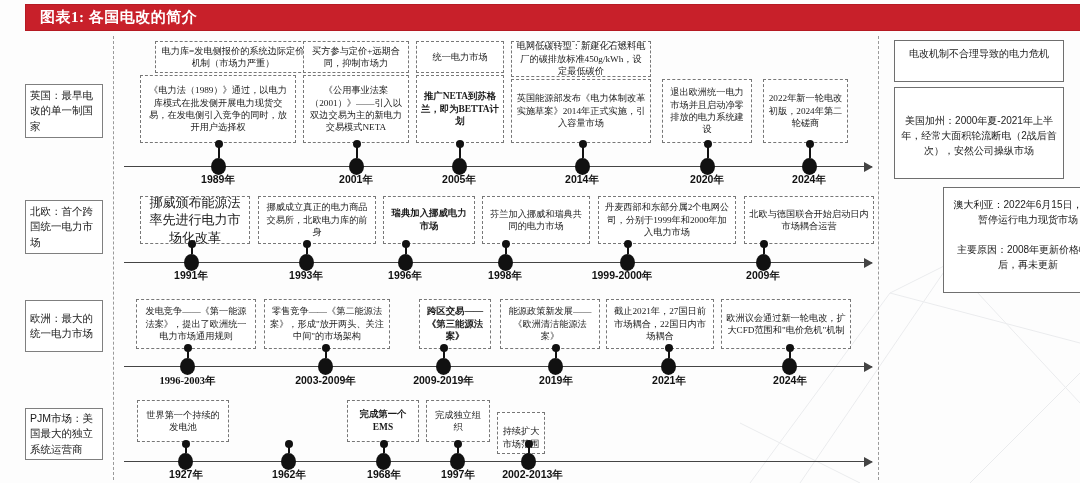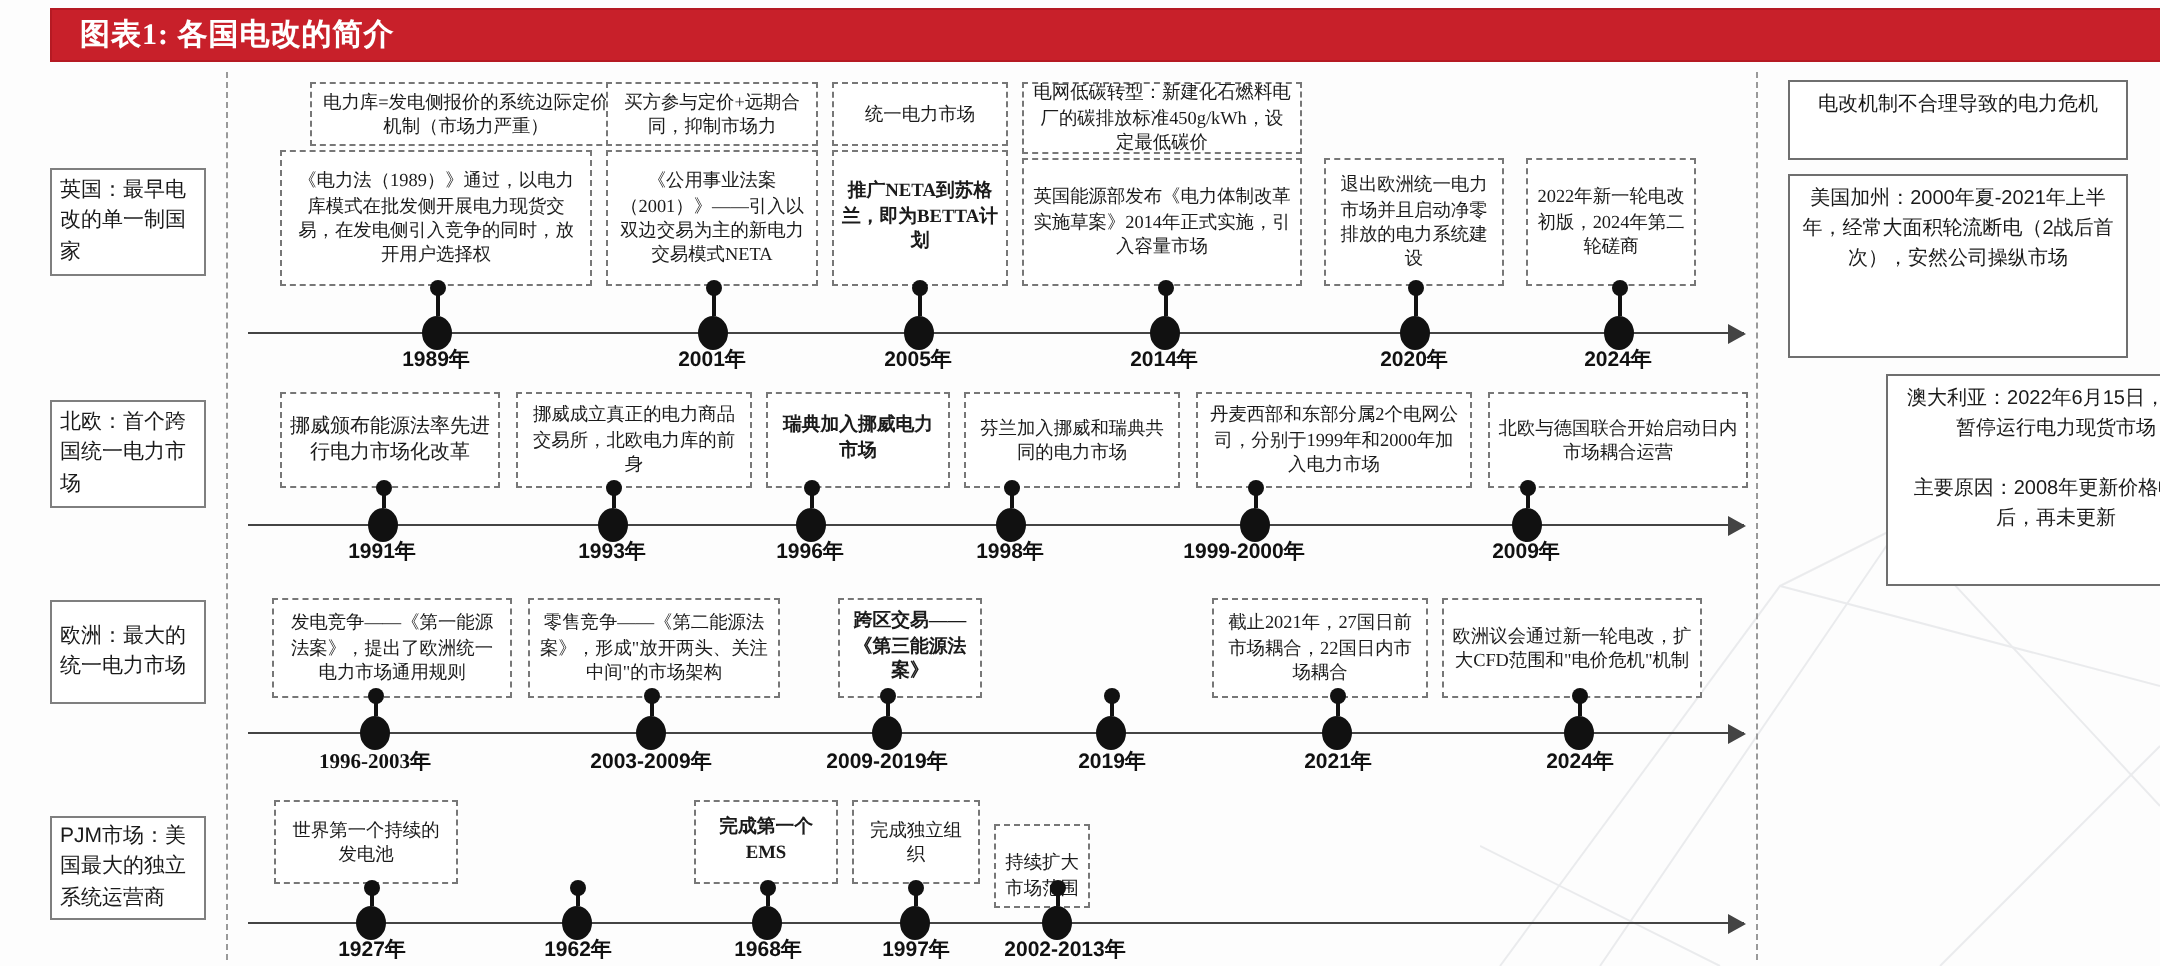--- a/index.html
+++ b/index.html
@@ -94,22 +94,22 @@
   .card .txt { width: 100%; }
   .card.bold { font-weight: 700; }
   
   .sidebox {
     position: absolute;
     border: 1.6px solid #6f6f6f;
     background: #fff;
     text-align: center;
     font-family: "Liberation Sans","DejaVu Sans",sans-serif;
     font-size: 10px; line-height: 1.5; color: #1a1a1a;
-    display: flex; align-items: flex-start; justify-content: center;
-    padding: 4px 6px;
+    display: flex; align-items: flex-end; justify-content: center;
+    padding: 20px 6px;
   }
   .sidebox .txt { width: 100%; white-space: pre-line; }
 </style>
 </head>
 <body>
 
 <div id="page">
 
   <svg id="watermark" viewBox="0 0 340 230">
     <g stroke="#c9ccd2" stroke-width="1" fill="none">
@@ -208,21 +208,21 @@
 
   <div class="yearlbl" style="left:178px; top:173px; width:80px;">1989年</div>
   <div class="yearlbl" style="left:316px; top:173px; width:80px;">2001年</div>
   <div class="yearlbl" style="left:419px; top:173px; width:80px;">2005年</div>
   <div class="yearlbl" style="left:542px; top:173px; width:80px;">2014年</div>
   <div class="yearlbl" style="left:667px; top:173px; width:80px;">2020年</div>
   <div class="yearlbl" style="left:769px; top:173px; width:80px;">2024年</div>
 
   <div class="axis" style="left:124px; top:262px; width:748px;"></div>
 
-  <div class="card" style="left:140px; top:196px; width:110px; height:48px; font-size:10px;">
+  <div class="card" style="left:140px; top:196px; width:110px; height:48px; font-size:13px;">
     <span class="txt">挪威颁布能源法率先进行电力市场化改革</span>
     </div>
   <div class="card" style="left:258px; top:196px; width:118px; height:48px; font-size:9.2px;">
     <span class="txt">挪威成立真正的电力商品交易所，北欧电力库的前身</span>
     </div>
   <div class="card bold" style="left:383px; top:196px; width:92px; height:48px; font-size:9.4px;">
     <span class="txt">瑞典加入挪威电力市场</span>
     </div>
   <div class="card" style="left:482px; top:196px; width:108px; height:48px; font-size:9.2px;">
     <span class="txt">芬兰加入挪威和瑞典共同的电力市场</span>
@@ -276,20 +276,23 @@
 
   <div class="card" style="left:136px; top:299px; width:120px; height:50px; font-size:9.2px;">
     <span class="txt">发电竞争——《第一能源法案》，提出了欧洲统一电力市场通用规则</span>
     </div>
   <div class="card" style="left:264px; top:299px; width:126px; height:50px; font-size:9.2px;">
     <span class="txt">零售竞争——《第二能源法案》，形成"放开两头、关注中间"的市场架构</span>
     </div>
   <div class="card bold" style="left:419px; top:299px; width:72px; height:50px; font-size:9.4px;">
     <span class="txt">跨区交易——《第三能源法案》</span>
     </div>
+  <div class="card" style="left:500px; top:299px; width:100px; height:50px; font-size:9.2px;">
+    <span class="txt">能源政策新发展——《欧洲清洁能源法案》</span>
+    </div>
   <div class="card" style="left:606px; top:299px; width:108px; height:50px; font-size:9.2px;">
     <span class="txt">截止2021年，27国日前市场耦合，22国日内市场耦合</span>
     </div>
   <div class="card" style="left:721px; top:299px; width:130px; height:50px; font-size:9.2px;">
     <span class="txt">欧洲议会通过新一轮电改，扩大CFD范围和"电价危机"机制</span>
     </div>
 
   <div class="node" style="left:180px; top:358px;">
     <div class="stem" style="top:-10px; height:10px;"></div>
     <div class="minidot" style="top:-14px;"></div>

